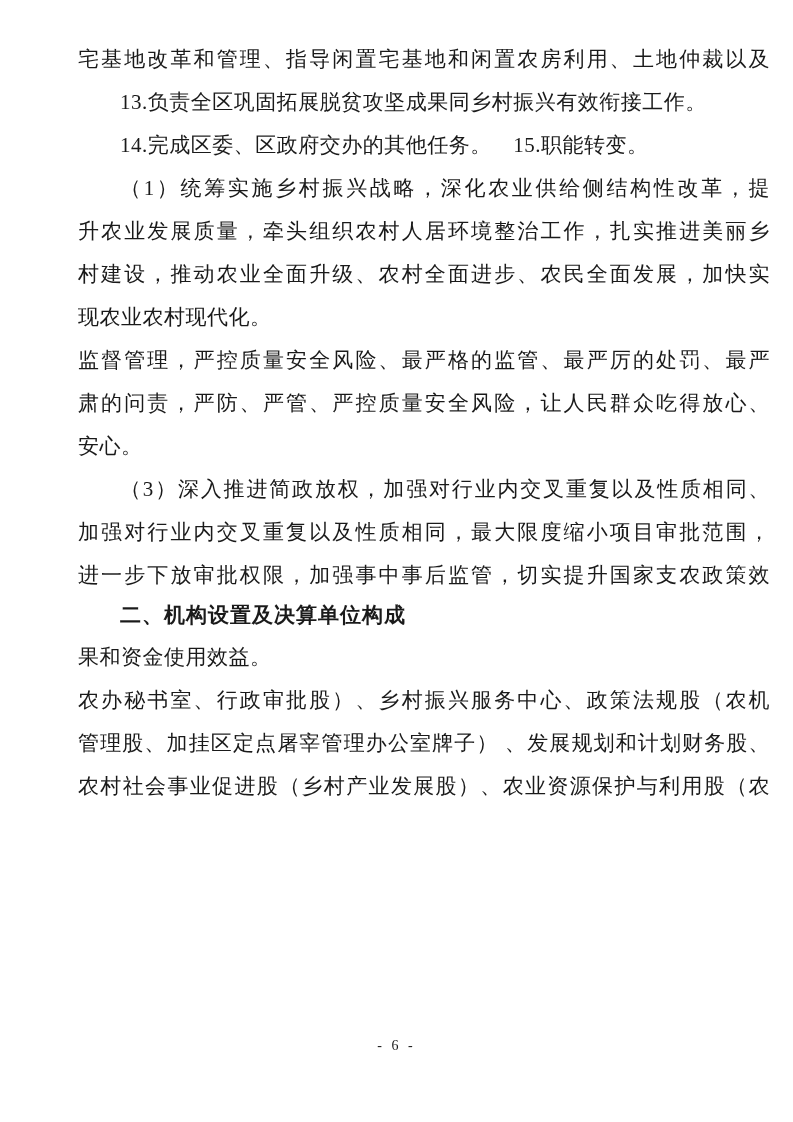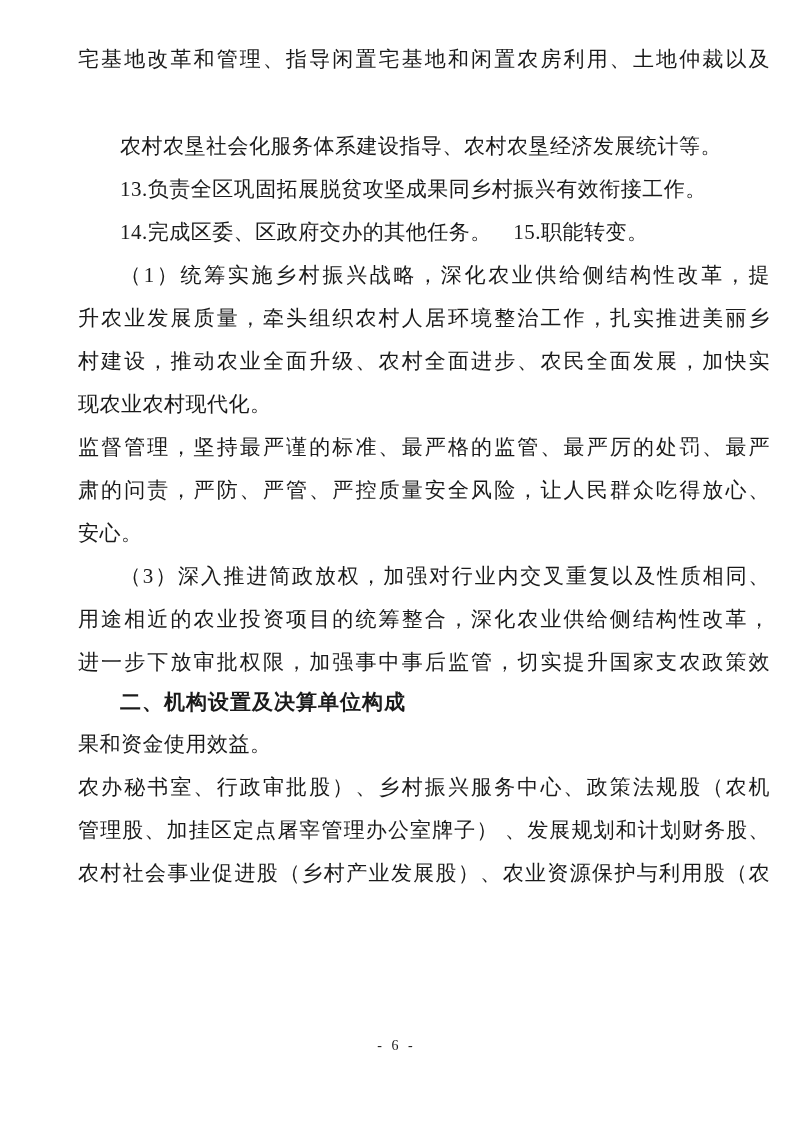--- a/index.html
+++ b/index.html
@@ -60,35 +60,34 @@
   }
 </style>
 </head>
 <body>
 
 <div class="page">
   <div class="content">
 
     <div class="ln j">宅基地改革和管理、指导闲置宅基地和闲置农房利用、土地仲裁以及</div>
 
-    <div class="ln ind gap">农村农垦社会化服务体系建设指导、农村农垦经济发展统计等。</div>
     <div class="ln ind">13.负责全区巩固拓展脱贫攻坚成果同乡村振兴有效衔接工作。</div>
     <div class="ln ind">14.完成区委、区政府交办的其他任务。　15.职能转变。</div>
 
     <div class="ln ind j">（1）统筹实施乡村振兴战略，深化农业供给侧结构性改革，提</div>
     <div class="ln j">升农业发展质量，牵头组织农村人居环境整治工作，扎实推进美丽乡</div>
     <div class="ln j">村建设，推动农业全面升级、农村全面进步、农民全面发展，加快实</div>
     <div class="ln">现农业农村现代化。</div>
 
-    <div class="ln j">监督管理，坚持最严谨的标准、最严格的监管、最严厉的处罚、最严</div>
+    <div class="ln j">监督管理，严控质量安全风险、最严格的监管、最严厉的处罚、最严</div>
     <div class="ln j">肃的问责，严防、严管、严控质量安全风险，让人民群众吃得放心、</div>
     <div class="ln">安心。</div>
 
     <div class="ln ind j">（3）深入推进简政放权，加强对行业内交叉重复以及性质相同、</div>
-    <div class="ln j">用途相近的农业投资项目的统筹整合，深化农业供给侧结构性改革，</div>
+    <div class="ln j">加强对行业内交叉重复以及性质相同，最大限度缩小项目审批范围，</div>
     <div class="ln j">进一步下放审批权限，加强事中事后监管，切实提升国家支农政策效</div>
     <div class="ln ind h">二、机构设置及决算单位构成</div>
 
     <div class="ln">果和资金使用效益。</div>
 
     <div class="ln j">农办秘书室、行政审批股）、乡村振兴服务中心、政策法规股（农机</div>
     <div class="ln j">管理股、加挂区定点屠宰管理办公室牌子） 、发展规划和计划财务股、</div>
     <div class="ln j">农村社会事业促进股（乡村产业发展股）、农业资源保护与利用股（农</div>
 
   </div>

